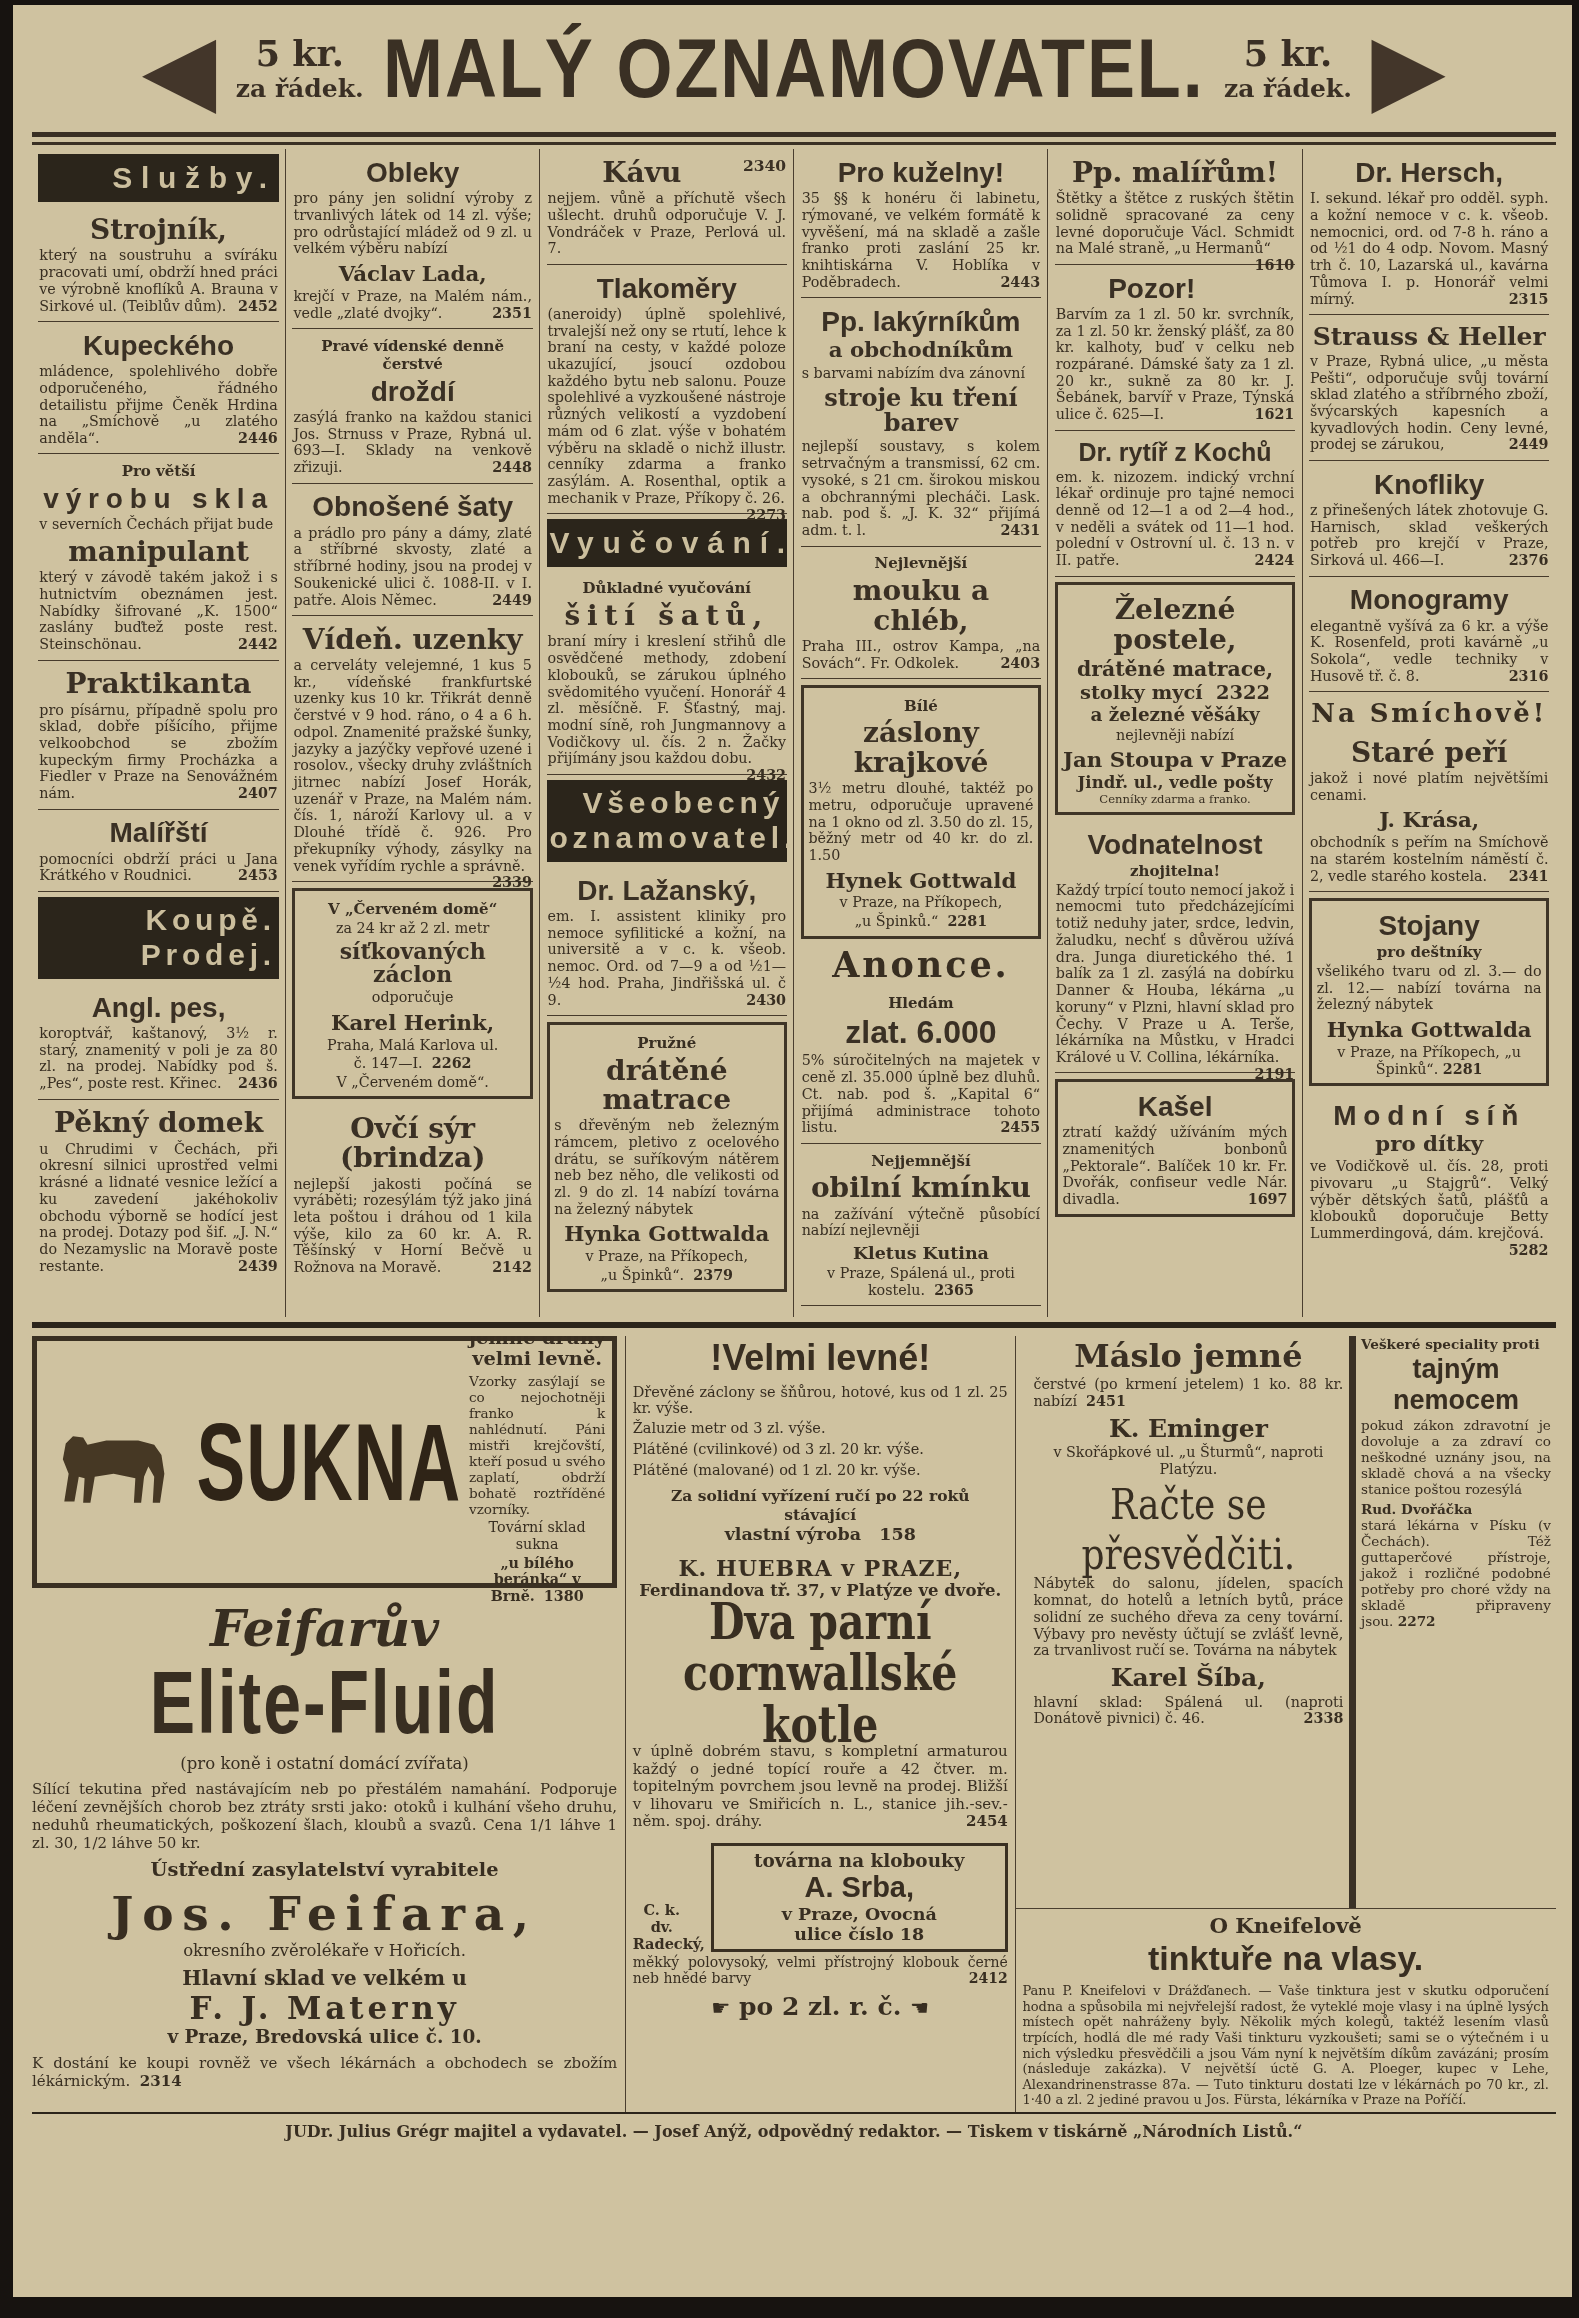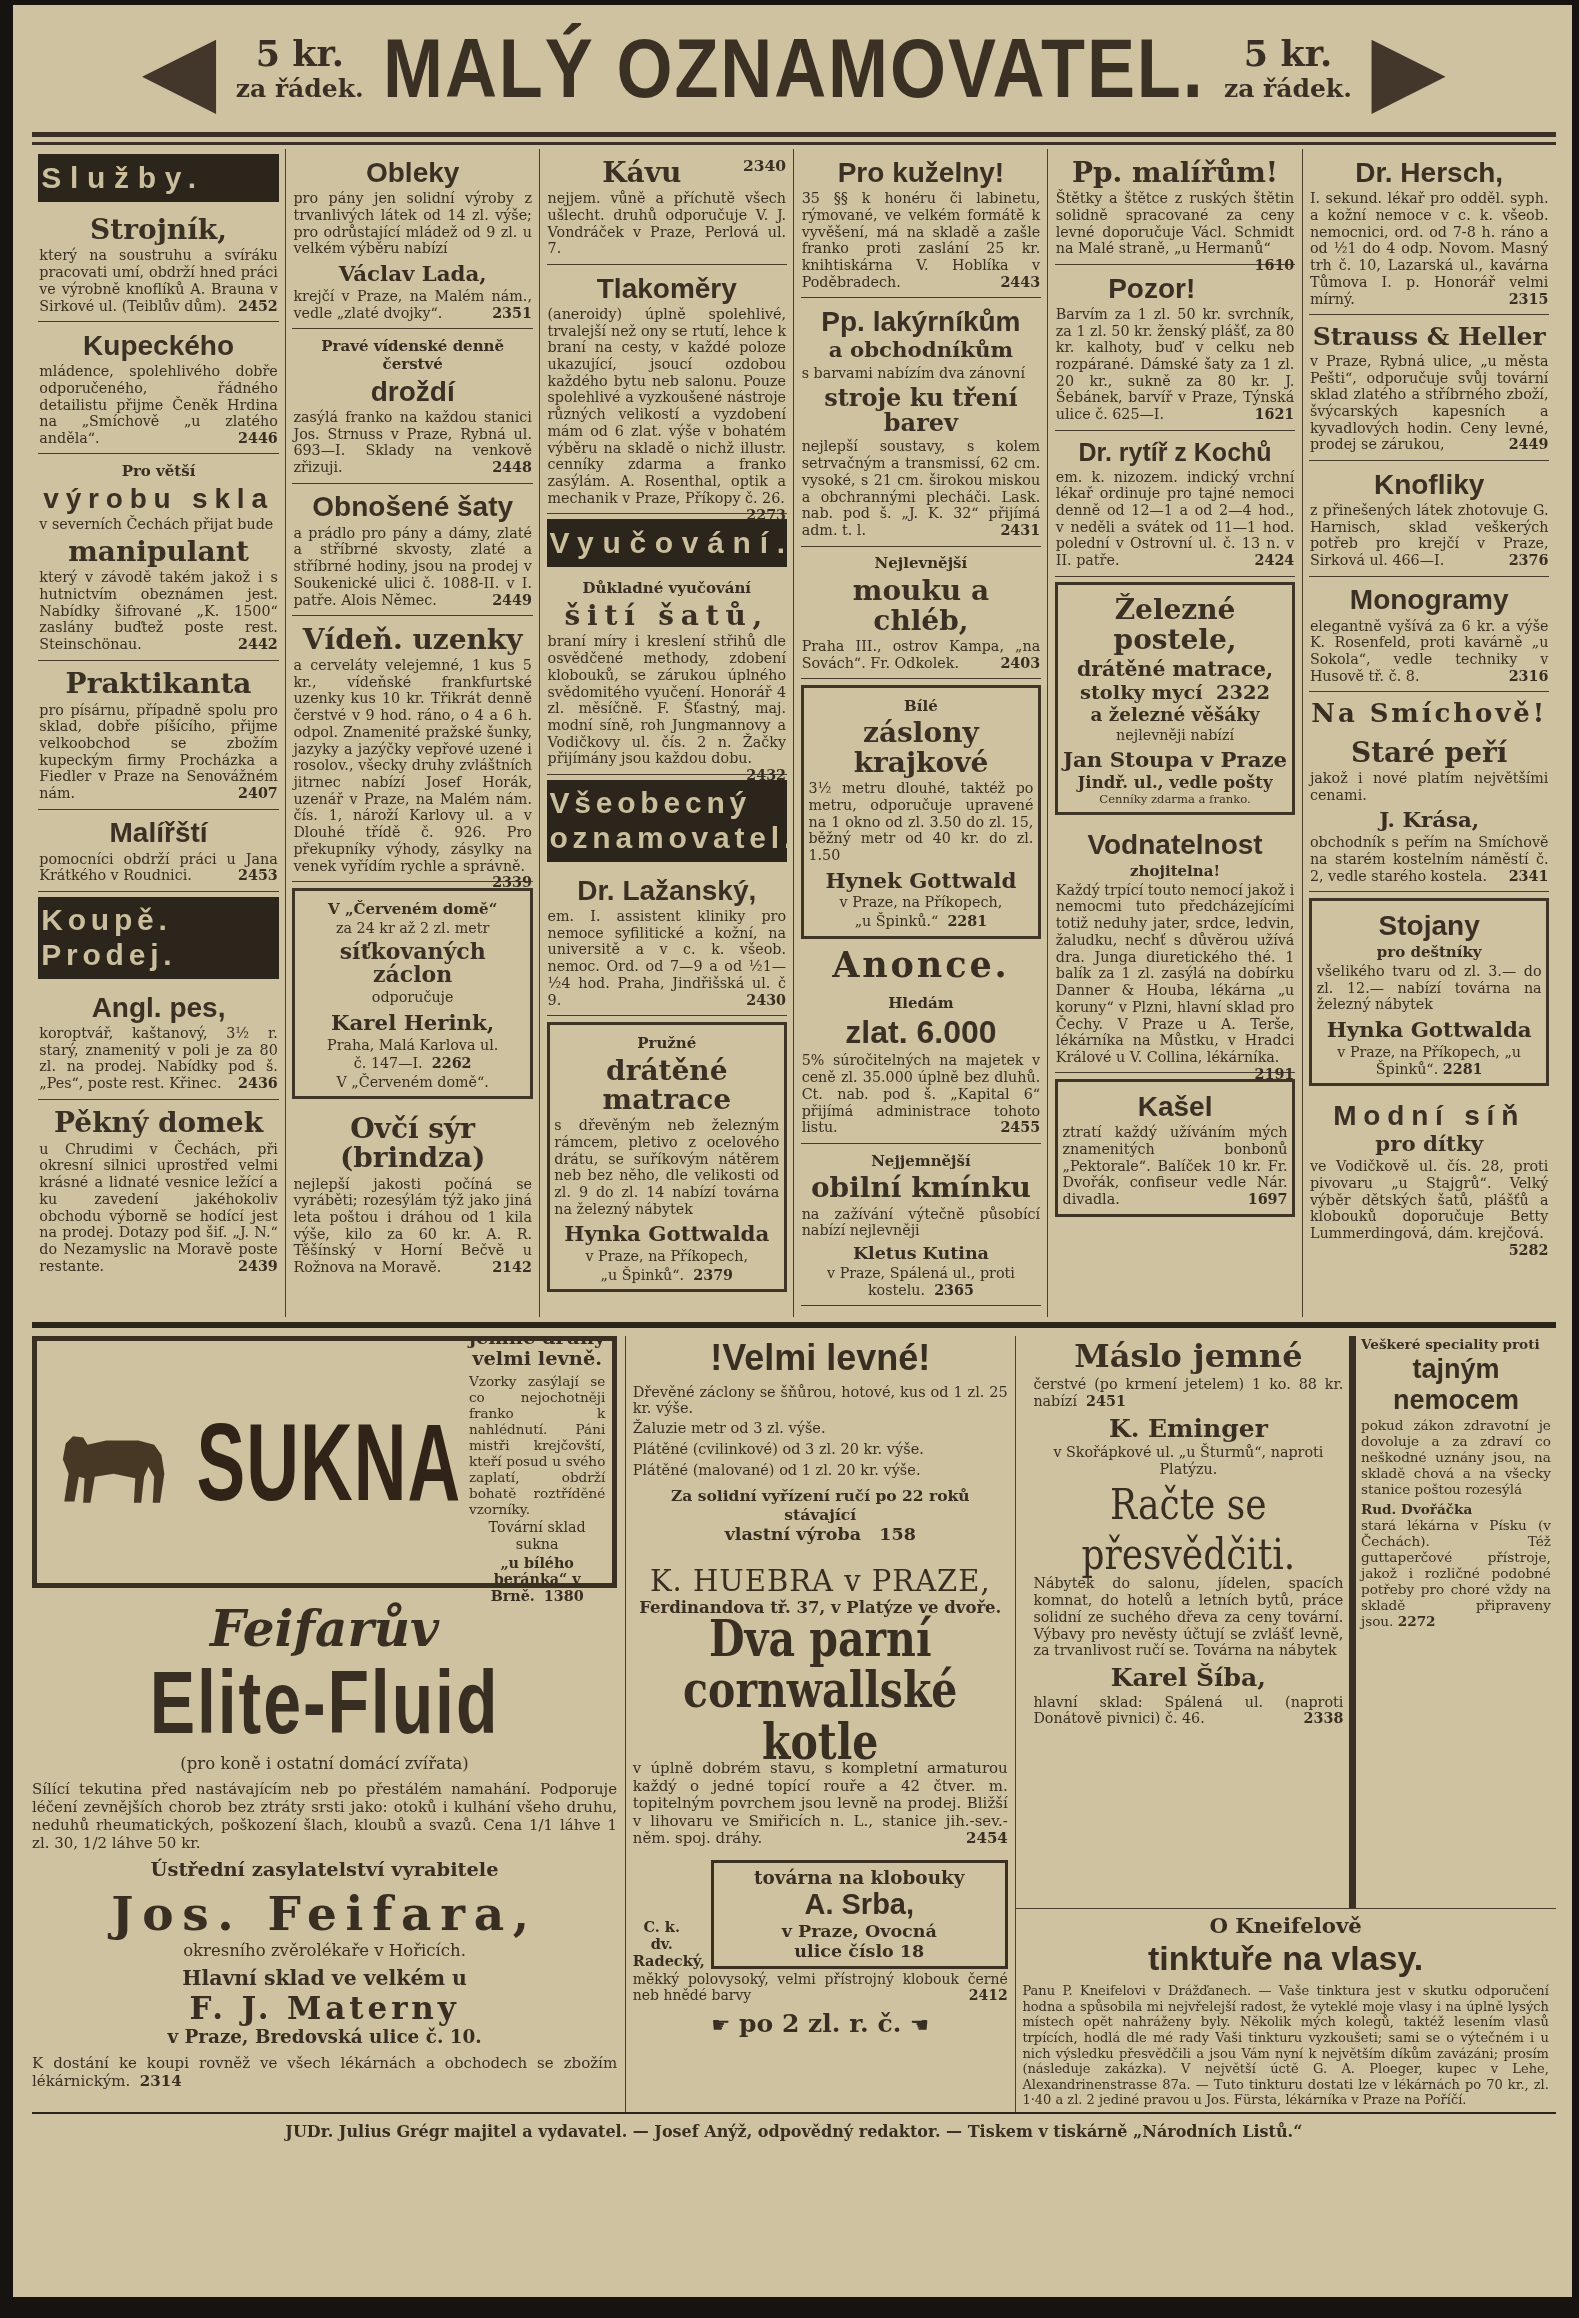--- a/index.html
+++ b/index.html
@@ -26,21 +26,21 @@
   .num{float:right;font-weight:bold;margin-left:6.8px;}
   .t{font-family:"Liberation Sans",sans-serif;font-weight:bold;text-align:center;
      font-size:28px;line-height:1.05;margin:3.9px 0 2.9px 0;color:#3a3024;}
   .t.serif{font-family:"DejaVu Serif",serif;}
   .t.lg{font-size:32px;}
   .t.sp{letter-spacing:6.8px;}
   .pre{text-align:center;font-size:15px;font-weight:bold;margin:2.9px 0 0 0;}
   .nm{text-align:center;font-size:21.3px;font-weight:bold;margin:3.9px 0 1px 0;}
   .nm.lg{font-size:25px;}
   .ctr{text-align:center;}
-  .sec{background:#2b251b;color:#cbbe9d;text-align:left;font-family:"Liberation Sans",sans-serif;
+  .sec{background:#2b251b;color:#cbbe9d;text-align:right;font-family:"Liberation Sans",sans-serif;
        font-weight:bold;font-size:30px;padding:6.8px 2.9px;margin:4.8px 0;letter-spacing:8.7px;}
   .sec.two{line-height:1.15;letter-spacing:4.8px;}
   .bigword{ text-align:center;font-family:"DejaVu Serif",serif;font-weight:bold;font-size:35px;
        letter-spacing:2.9px;margin:5.8px 0 1px 0;}
   .boxed{border:3.4px solid #3f3527;padding:5.8px 4.8px;margin:5.8px 0;}
   .small{font-size:11.6px;text-align:center;}
   
   .bottom{display:flex;height:776px;overflow:hidden;border-top:6.8px solid #2b241a;margin-top:4.8px;padding-top:7.8px;}
   .bcolA{width:39%;padding-right:7.8px;overflow:hidden;}
   .bcolB{width:25%;padding:0 6.8px;overflow:hidden;border-left:1.9px solid #4a3e2f;}
@@ -57,21 +57,21 @@
   .sukna-b{font-size:13.6px;text-align:justify;margin-top:3.9px;}
   .feifar{ text-align:center;margin-top:11.6px;}
   .feifar-brand1{font-size:50px;font-style:italic;font-weight:bold;font-family:"DejaVu Serif",serif;}
   .feifar-brand2{font-size:68px;font-family:"Liberation Sans",sans-serif;font-weight:bold;transform:scaleY(1.3);letter-spacing:1.9px;margin-top:4.8px;}
   .feifar-sub{font-size:16.5px;margin-top:12.6px;}
   .feifar-body{font-size:15px;text-align:justify;margin-top:6.8px;}
   .jos{font-size:47px;font-weight:bold;letter-spacing:8.7px;margin-top:4.8px;}
   .materna{font-size:31px;font-weight:bold;letter-spacing:3.9px;}
   .vl-head{font-family:Liberation Sans, sans-serif;font-weight:bold;font-size:36px;text-align:center;margin:1px 0 4.8px 0;}
   .vl-item{font-size:14.5px;text-align:justify;margin:4.8px 0;}
-  .huebra{font-size:29px;font-weight:normal;text-align:center;letter-spacing:1px;margin-top:20px;}
+  .huebra{font-size:22px;font-weight:bold;text-align:center;letter-spacing:1px;margin-top:11px;}
   .kotle-t{font-size:41px;font-weight:bold;font-family:"DejaVu Serif",serif;text-align:center;
            transform:scaleY(1.25);line-height:1.0;margin:12.6px 0 7.8px 0;}
   .srba{display:flex;gap:20px;margin-top:11.6px;align-items:flex-end;}
   .srba-side{width:58px;font-size:14.5px;font-weight:bold;display:flex;flex-direction:column;justify-content:space-around;text-align:center;}
   .srba-box{flex:1;border:3.9px solid #3a3022;text-align:center;padding:4.8px;}
   .racte-t{font-size:36px;text-align:center;font-weight:normal;font-family:"DejaVu Serif",serif;margin:9.7px 0 5.8px 0;transform:scaleY(1.2);}
   .tj-t{font-family:"Liberation Sans",sans-serif;font-weight:bold;font-size:27px;text-align:center;line-height:1.05;margin:2.9px 0;}
   .tj-b{font-size:13.6px;text-align:justify;}
   .kn-pre{font-size:21.3px;text-align:center;font-weight:bold;}
   .kn-t{font-size:34px;text-align:center;font-weight:bold;font-family:"Liberation Sans",sans-serif;margin:1.9px 0 4.8px 0;}

